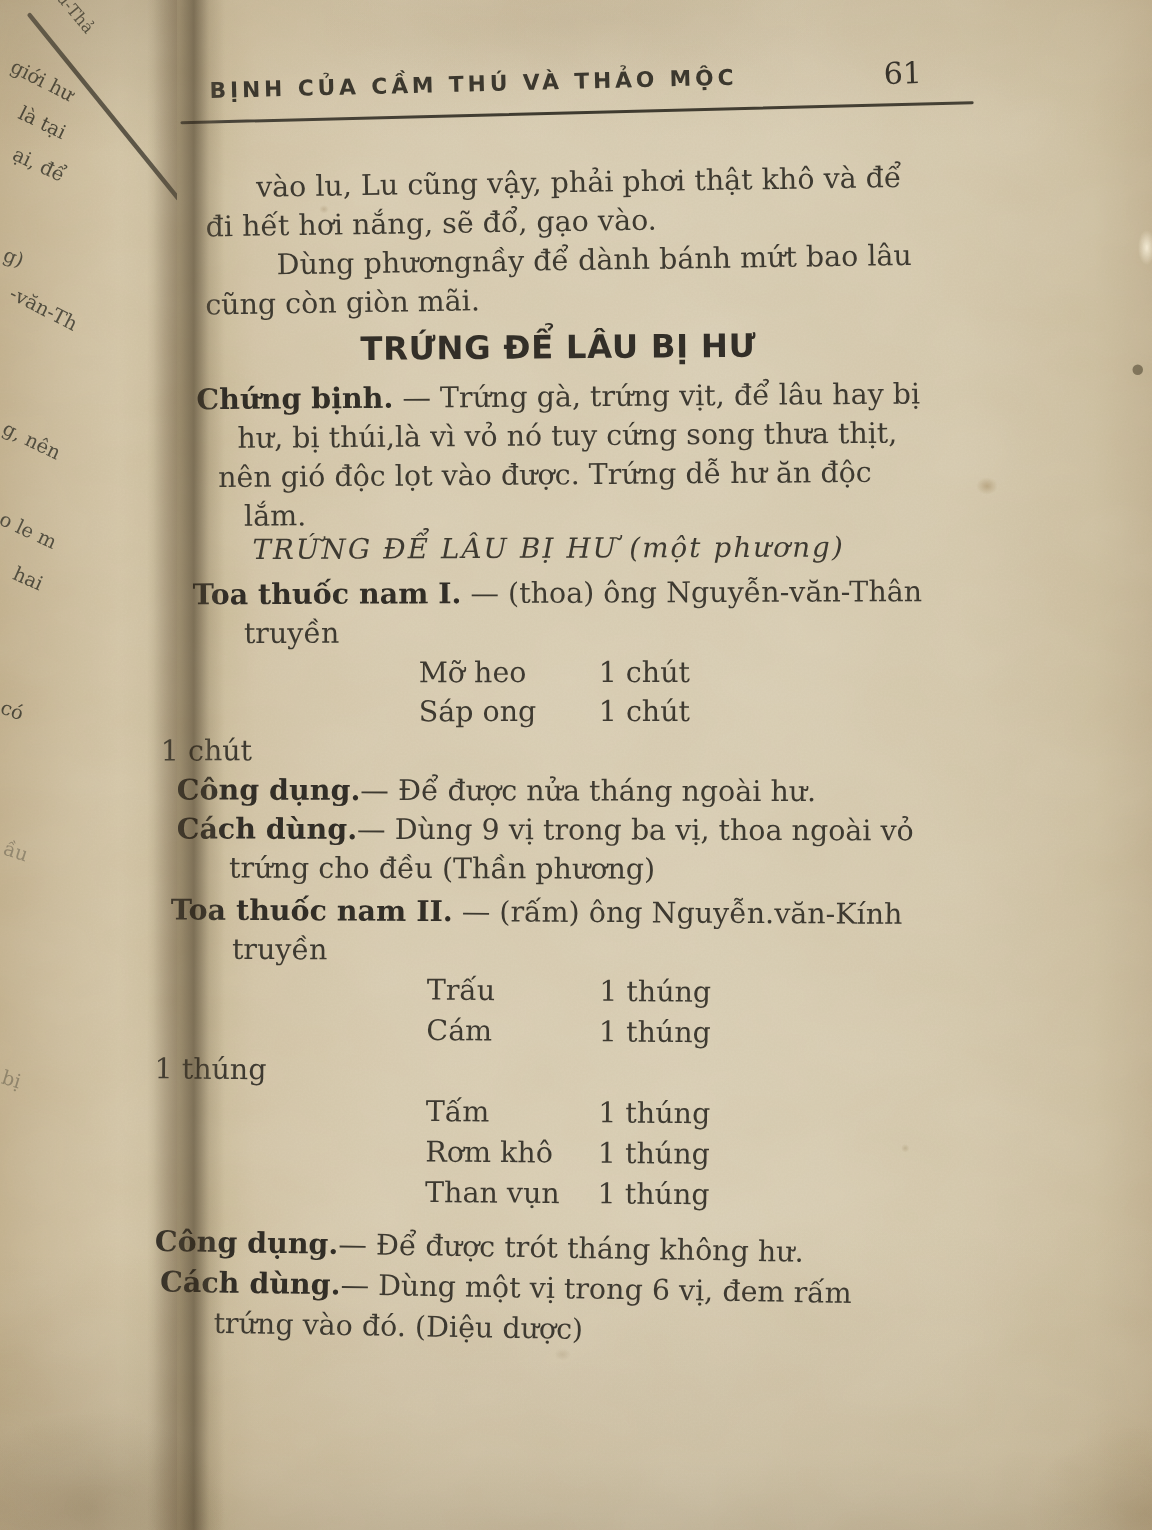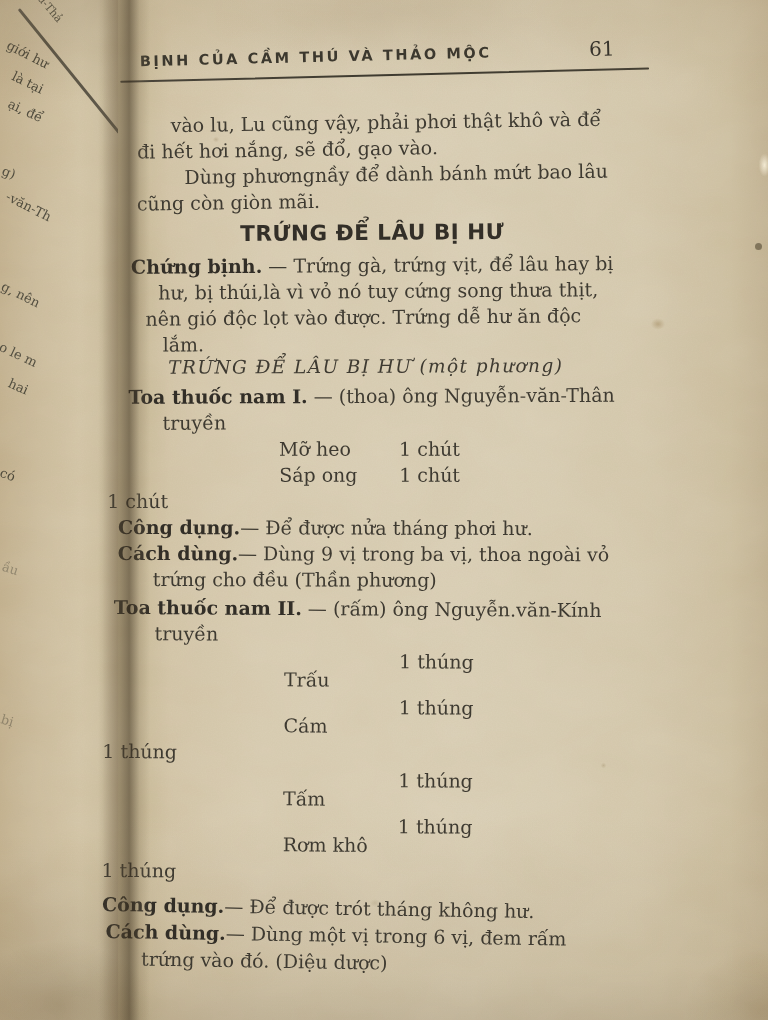--- a/index.html
+++ b/index.html
@@ -69,21 +69,21 @@
   
   .subtitle{margin-top:-3px;padding-left:60px;font-style:italic;letter-spacing:1.4px;font-size:18.5px;}
   
   .toa1{margin-top:3px;}
   .t1-l0{padding-left:20px;}.t1-l1{padding-left:54px;}
   .toa2{margin-top:2px;}
   .t2-l0{padding-left:9px;}.t2-l1{padding-left:50px;}
   .ing{display:flex;}
   .ing1 .name{margin-left:172px;width:120px;}
   .ing2{line-height:27px;}
-  .ing2 .name{margin-left:181px;width:115px;margin-top:19px;}
+  .ing2 .name{margin-left:181px;width:115px;}
   .eff1{padding-left:12px;}
   .use1{padding-left:12px;}
   .use1b{padding-left:47px;}
   .eff2{margin-top:7px;padding-left:2px;line-height:27px;}
   .use2{padding-left:6px;line-height:27px;}
   .use2b{padding-left:42px;line-height:27px;}
   
   .stain{position:absolute;border-radius:50%;pointer-events:none;}
   .st-dot{left:648px;top:316px;width:20px;height:16px;
     background:radial-gradient(closest-side,rgba(138,106,56,.38),rgba(138,106,56,0) 72%);}
@@ -175,21 +175,21 @@
       <div class="line ing ing1">
         <span class="name">Sáp ong</span>
         <span class="qty">1 chút</span>
       </div>
       <div class="line ing ing1">
         <span class="qty">1 chút</span>
       </div>
     </div>
 
     <div class="sec rot-n08">
-      <div class="line eff1"><span class="b">Công dụng.</span><span>— Để được nửa tháng phơi hư.</span></div>
+      <div class="line eff1"><span class="b">Công dụng.</span><span>— Để được nửa tháng ngoài hư.</span></div>
       <div class="line use1"><span class="b">Cách dùng.</span><span>— Dùng 9 vị  trong ba vị, thoa ngoài vỏ</span></div>
       <div class="line use1b">trứng cho  đều (Thần phương)</div>
     </div>
 
     <div class="sec rot-n06 toa2">
       <div class="line t2-l0"><span class="b">Toa thuốc  nam II.</span><span> — (rấm)  ông   Nguyễn.văn-Kính</span></div>
       <div class="line t2-l1">truyền</div>
     </div>
 
     <div class="sec rot-n05">
@@ -206,20 +206,21 @@
       </div>
       <div class="line ing ing2">
         <span class="name">Tấm</span>
         <span class="qty">1 thúng</span>
       </div>
       <div class="line ing ing2">
         <span class="name">Rơm  khô</span>
         <span class="qty">1 thúng</span>
       </div>
       <div class="line ing ing2">
+        <span class="name">Than  vụn</span>
         <span class="qty">1 thúng</span>
       </div>
     </div>
 
     <div class="sec rot-0">
       <div class="line eff2"><span class="b">Công  dụng.</span><span>— Để được trót tháng không  hư.</span></div>
       <div class="line use2"><span class="b">Cách  dùng.</span><span>— Dùng  một  vị  trong  6  vị,  đem  rấm</span></div>
       <div class="line use2b">trứng  vào  đó.  (Diệu  dược)</div>
     </div>
 

